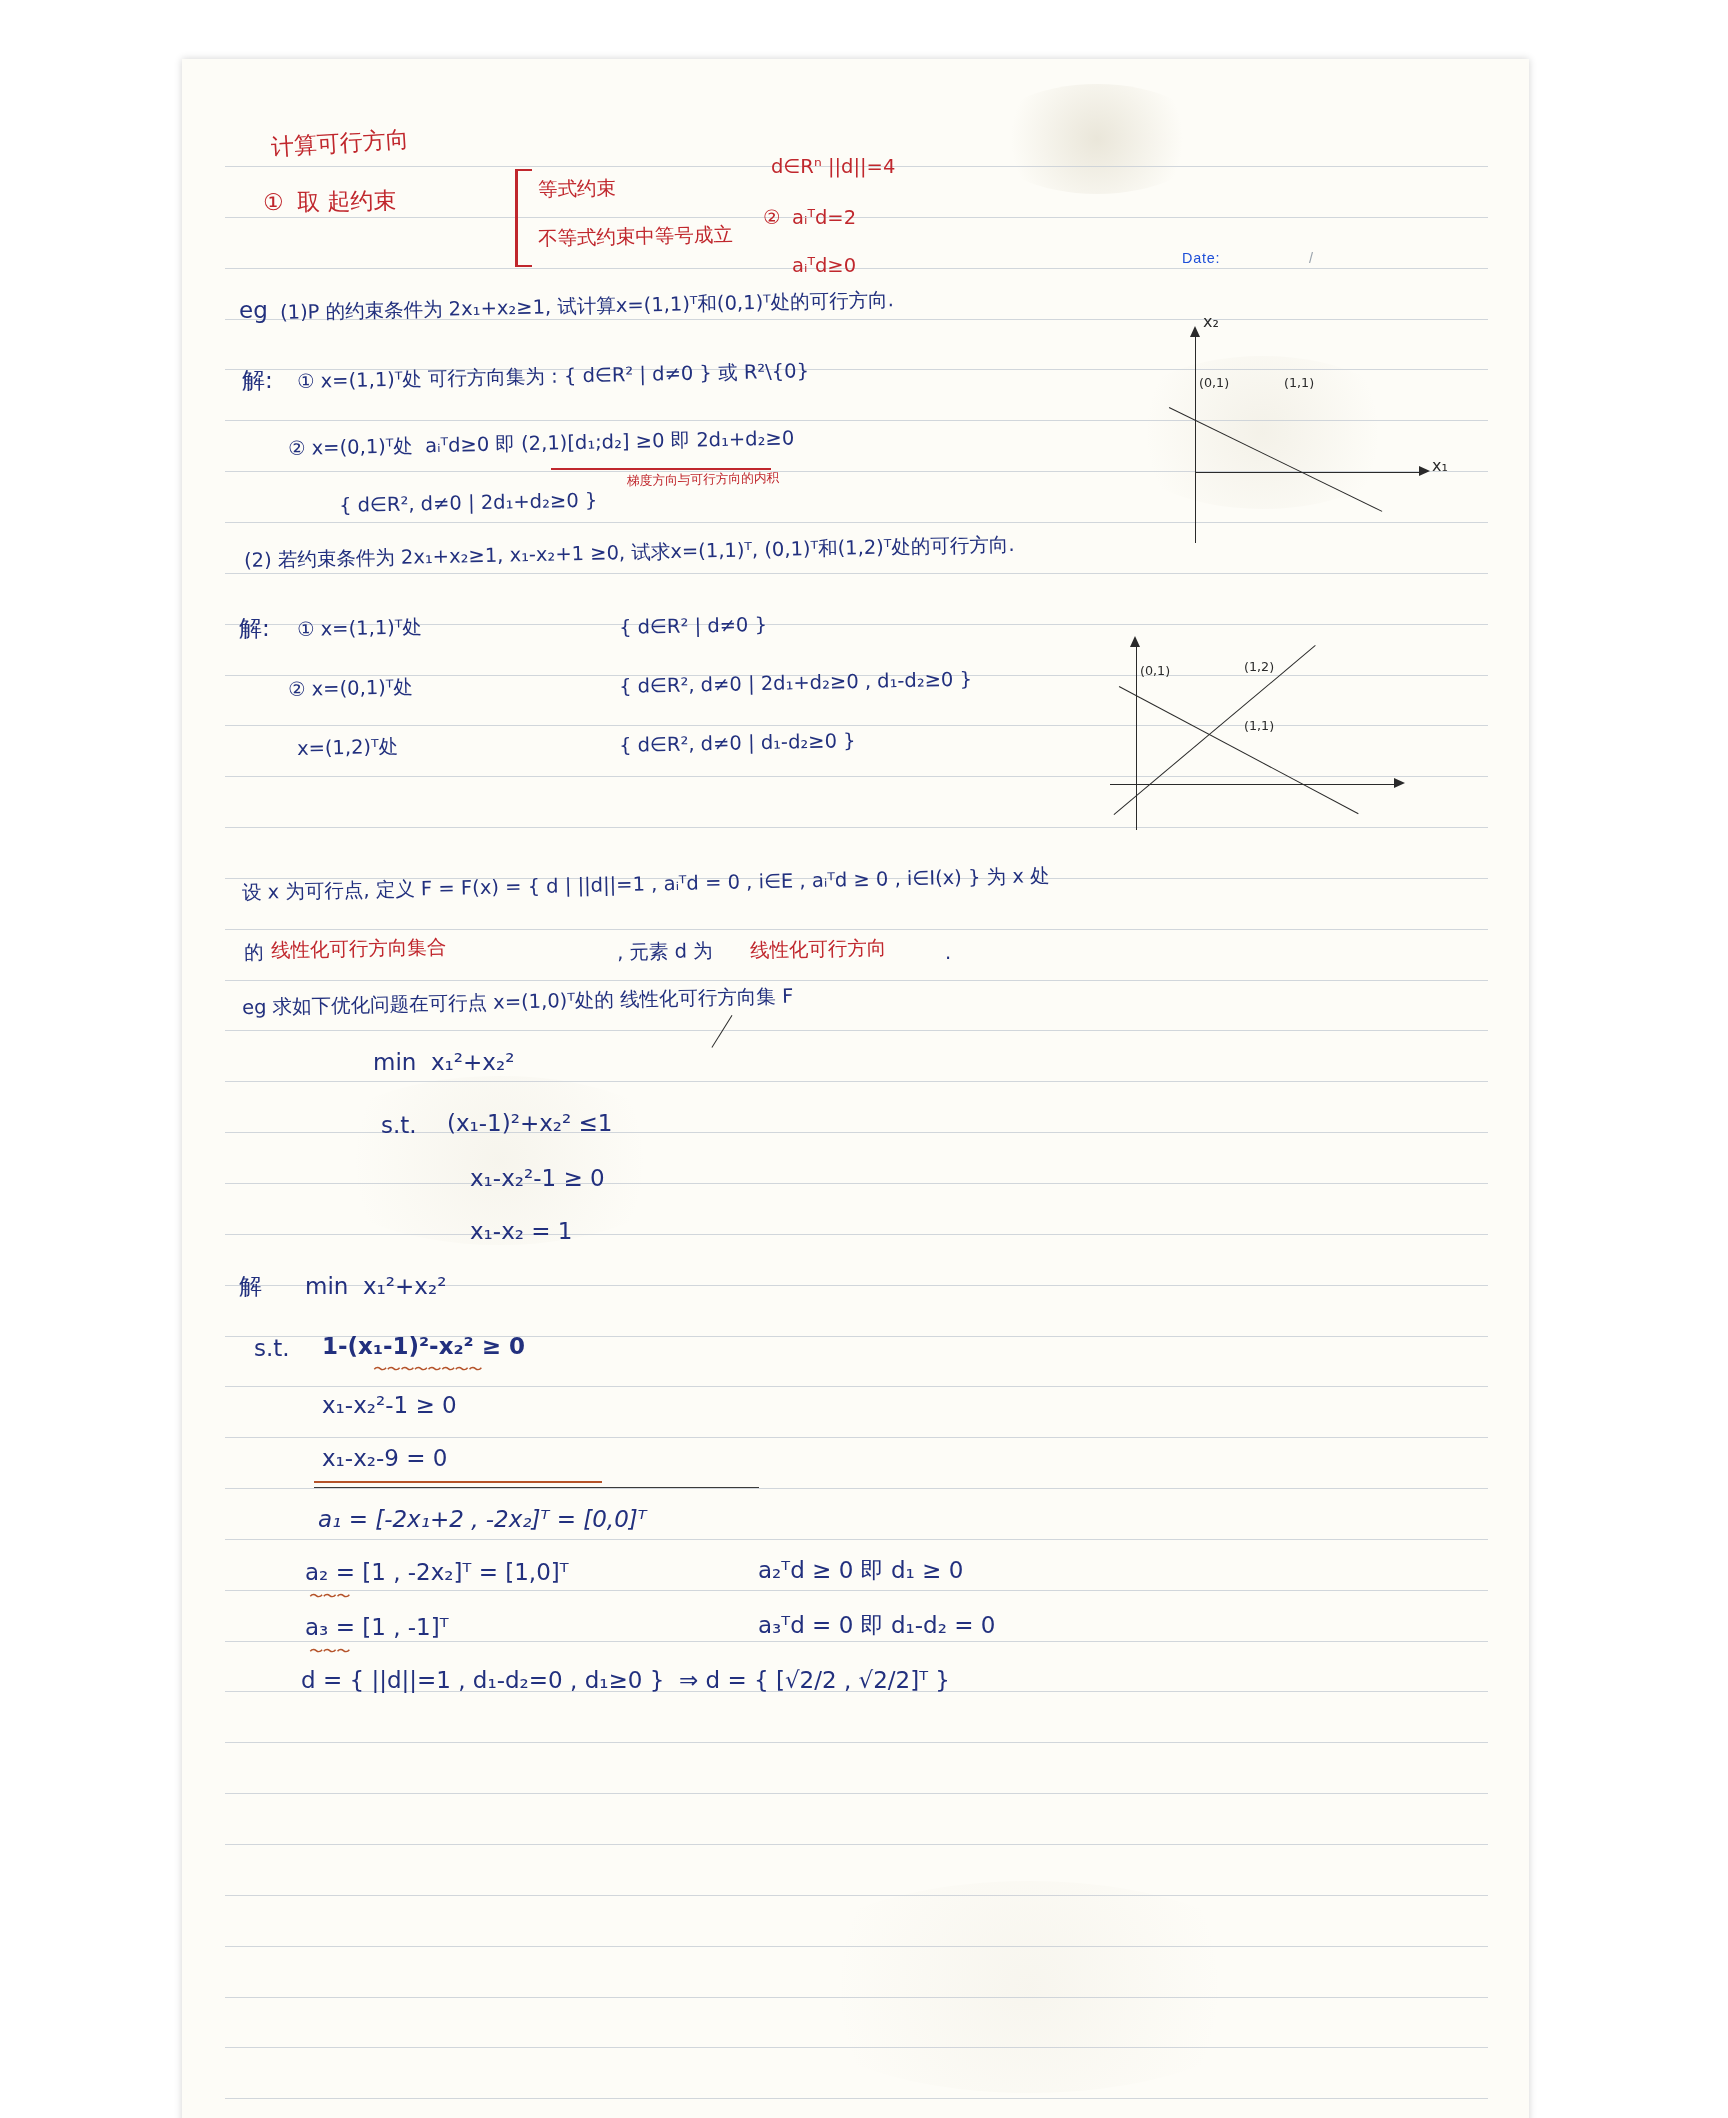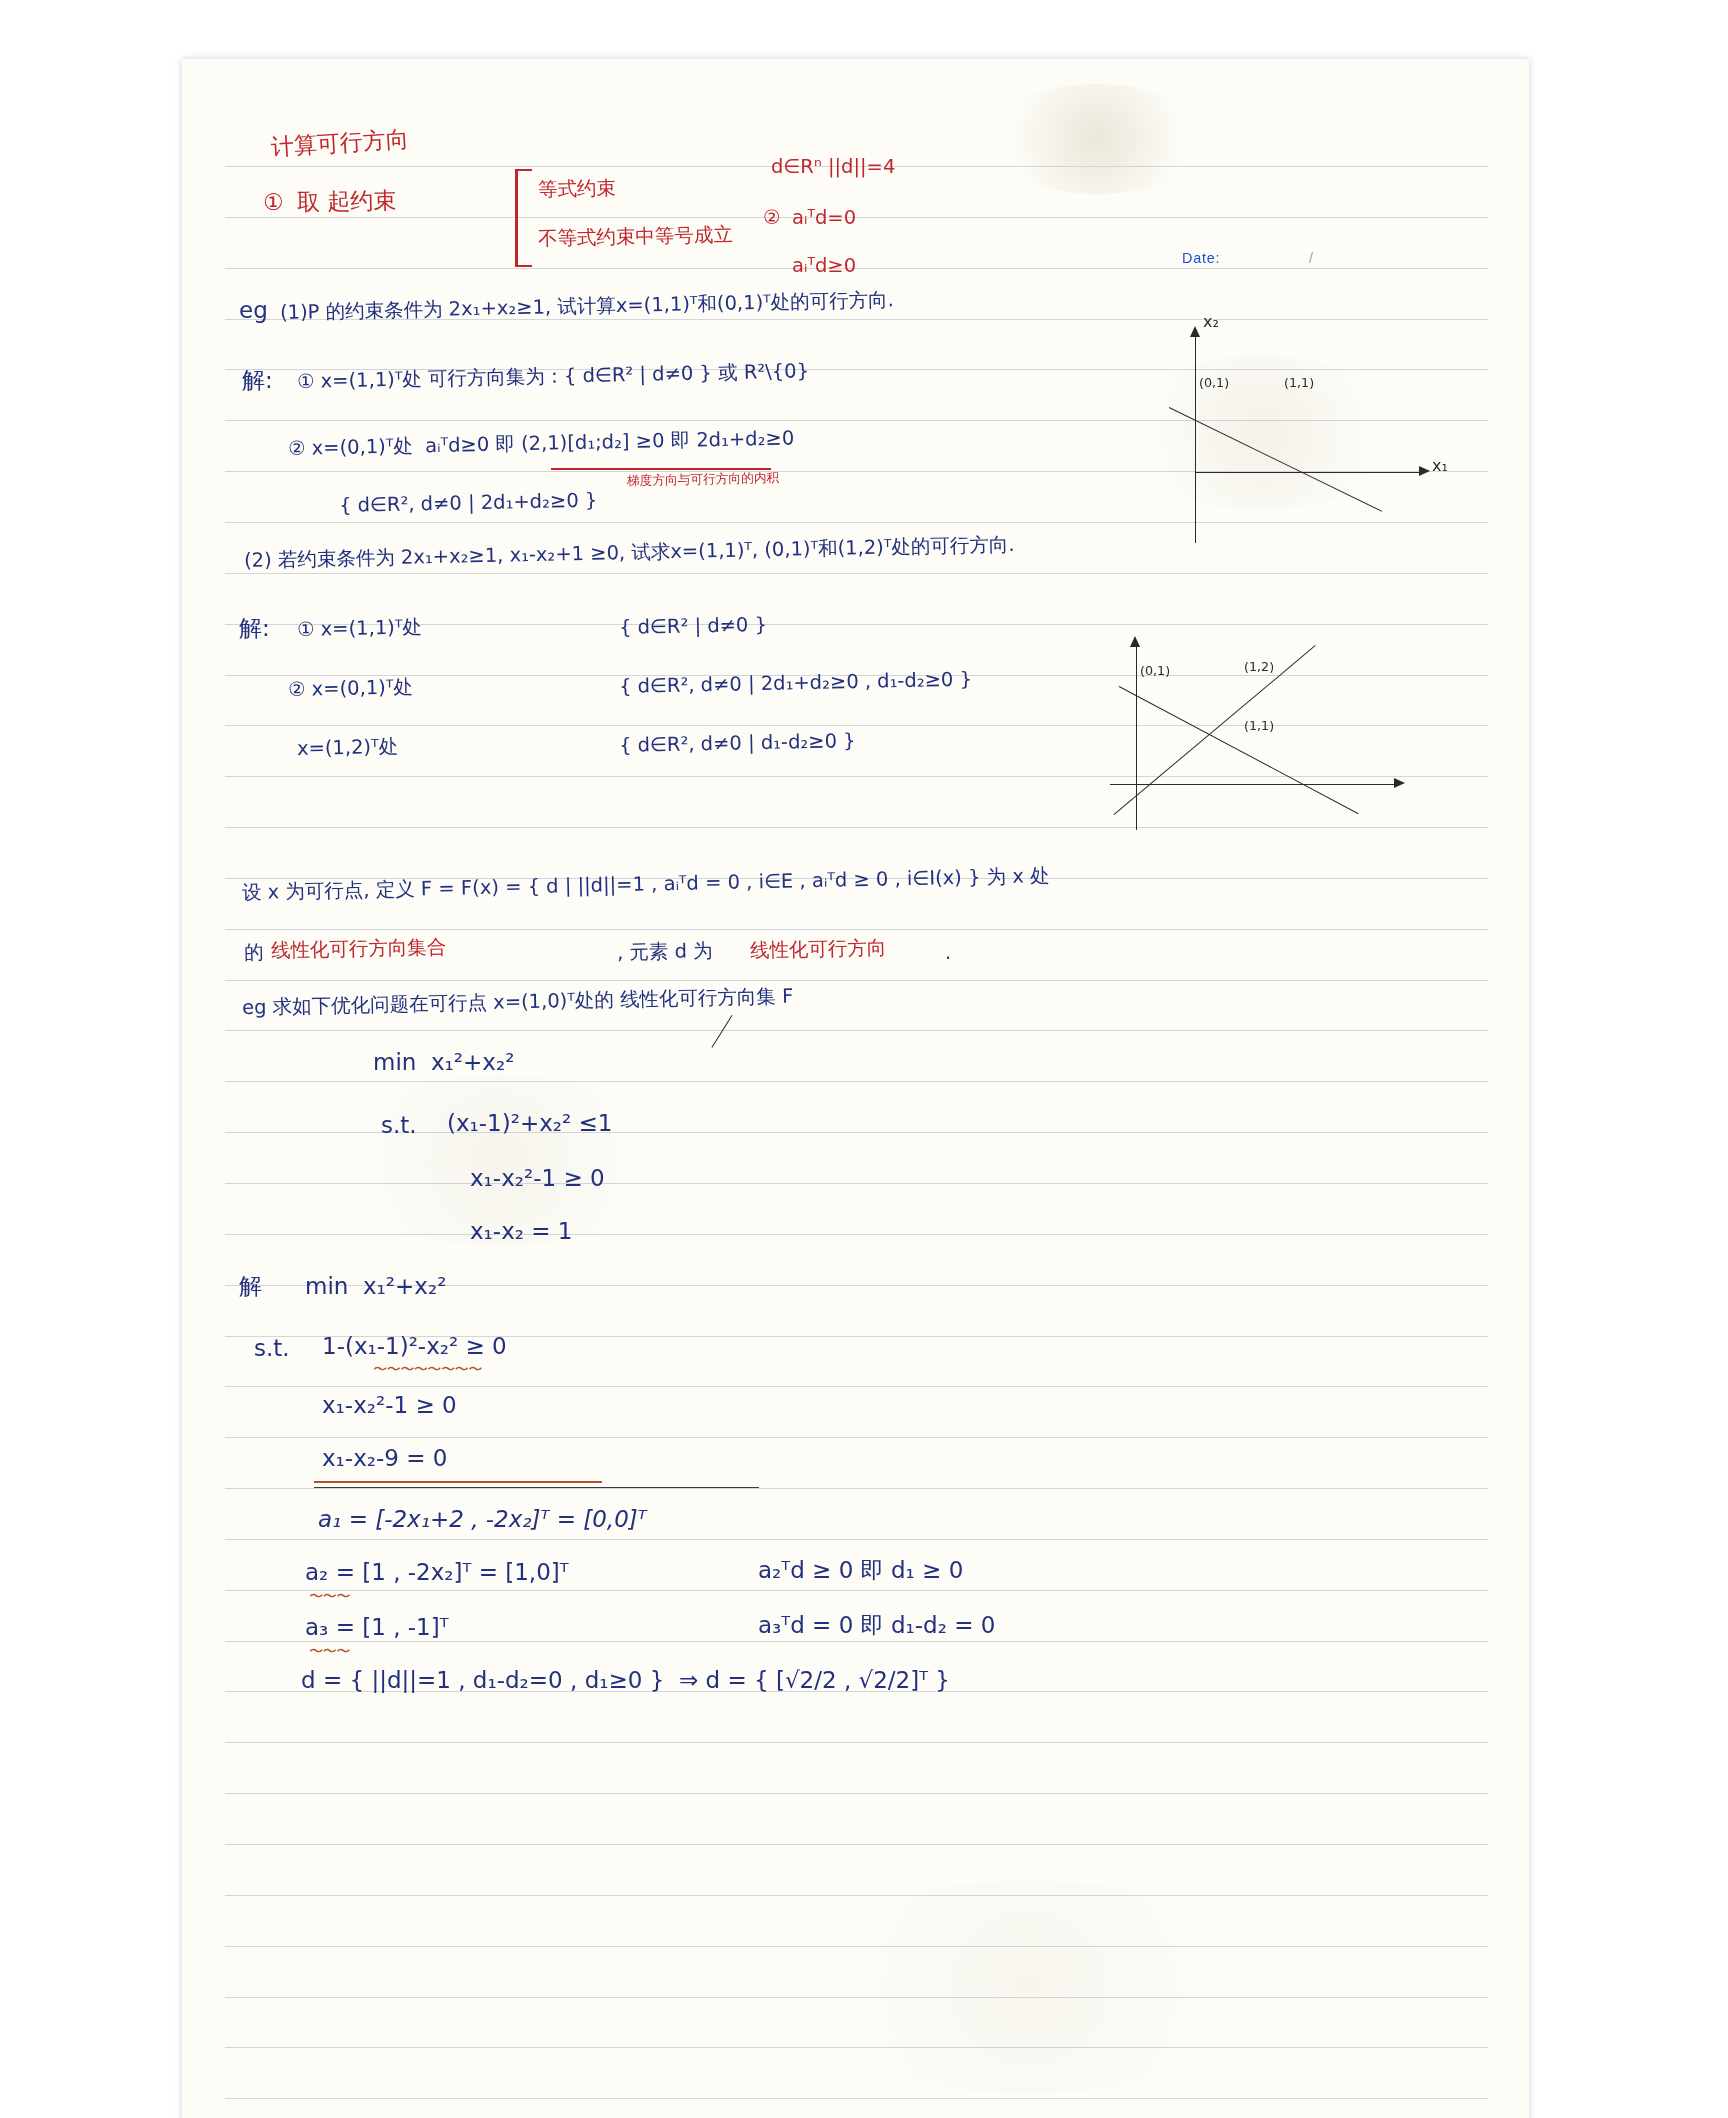--- a/index.html
+++ b/index.html
@@ -213,21 +213,21 @@
 
   <div class="redline" style="left:515px;top:169px;width:2.5px;height:97px;"></div>
   <div class="redline" style="left:515px;top:169px;width:17px;height:2.1px;"></div>
   <div class="redline" style="left:515px;top:265px;width:17px;height:2.1px;"></div>
 
   <div class="hw red s-md slant1" style="left:538px;top:180px;">等式约束</div>
   <div class="hw red s-md slant1" style="left:538px;top:229px;">不等式约束中等号成立</div>
 
   <div class="hw red s-md" style="left:771px;top:157px;">d∈Rⁿ ||d||=4</div>
   <div class="hw red s-md" style="left:763px;top:208px;">②</div>
-  <div class="hw red s-md" style="left:792px;top:208px;">aᵢᵀd=0</div>
+  <div class="hw red s-md" style="left:792px;top:208px;">aᵢᵀd=2</div>
   <div class="hw red s-md" style="left:792px;top:256px;">aᵢᵀd≥0</div>
 
   <div class="hw blue s-lg" style="left:239px;top:299px;text-align:right;">eg</div>
   <div class="hw blue s-md slant1" style="left:280px;top:303px;">(1)P 的约束条件为 2x₁+x₂≥1, 试计算x=(1,1)ᵀ和(0,1)ᵀ处的可行方向.</div>
 
   <div class="hw blue s-lg" style="left:242px;top:369px;">解:</div>
   <div class="hw blue s-md slant1" style="left:297px;top:372px;">① x=(1,1)ᵀ处 可行方向集为 : { d∈R² | d≠0 } 或 R²\{0}</div>
 
   <div class="hw blue s-md slant1" style="left:288px;top:439px;">② x=(0,1)ᵀ处  aᵢᵀd≥0 即 (2,1)[d₁;d₂] ≥0 即 2d₁+d₂≥0</div>
   <div class="underline-red" style="left:551px;top:468px;width:220px;"></div>
@@ -282,21 +282,21 @@
 
   <div class="hw blue s-lg" style="left:381px;top:1114px;">s.t.</div>
   <div class="hw blue s-lg" style="left:447px;top:1112px;text-align:center;">(x₁-1)²+x₂² ≤1</div>
   <div class="hw blue s-lg" style="left:470px;top:1167px;">x₁-x₂²-1 ≥ 0</div>
   <div class="hw blue s-lg" style="left:470px;top:1220px;">x₁-x₂ = 1</div>
 
   <div class="hw blue s-lg" style="left:239px;top:1275px;">解</div>
   <div class="hw blue s-lg" style="left:305px;top:1275px;">min  x₁²+x₂²</div>
 
   <div class="hw blue s-lg" style="left:254px;top:1337px;">s.t.</div>
-  <div class="hw blue s-lg" style="left:322px;top:1335px;">1-(x₁-1)²-x₂² ≥ 0</div>
+  <div class="hw blue s-lg" style="left:322px;top:1335px;font-weight:bold;">1-(x₁-1)²-x₂² ≥ 0</div>
   <div class="squiggle" style="left:373px;top:1360px;">〜〜〜〜〜〜〜〜</div>
 
   <div class="hw blue s-lg" style="left:322px;top:1394px;">x₁-x₂²-1 ≥ 0</div>
   <div class="hw blue s-lg" style="left:322px;top:1447px;">x₁-x₂-9 = 0</div>
   <div class="underline-orange" style="left:314px;top:1481px;width:288px;"></div>
   <div class="underline-black" style="left:314px;top:1487px;width:445px;height:1.3px;"></div>
 
   <div class="hw blue s-lg" style="left:318px;top:1508px;font-style:italic;">a₁ = [-2x₁+2 , -2x₂]ᵀ = [0,0]ᵀ</div>
   <div class="hw blue s-lg" style="left:305px;top:1561px;">a₂ = [1 , -2x₂]ᵀ = [1,0]ᵀ</div>
   <div class="squiggle" style="left:309px;top:1587px;">〜〜〜</div>

